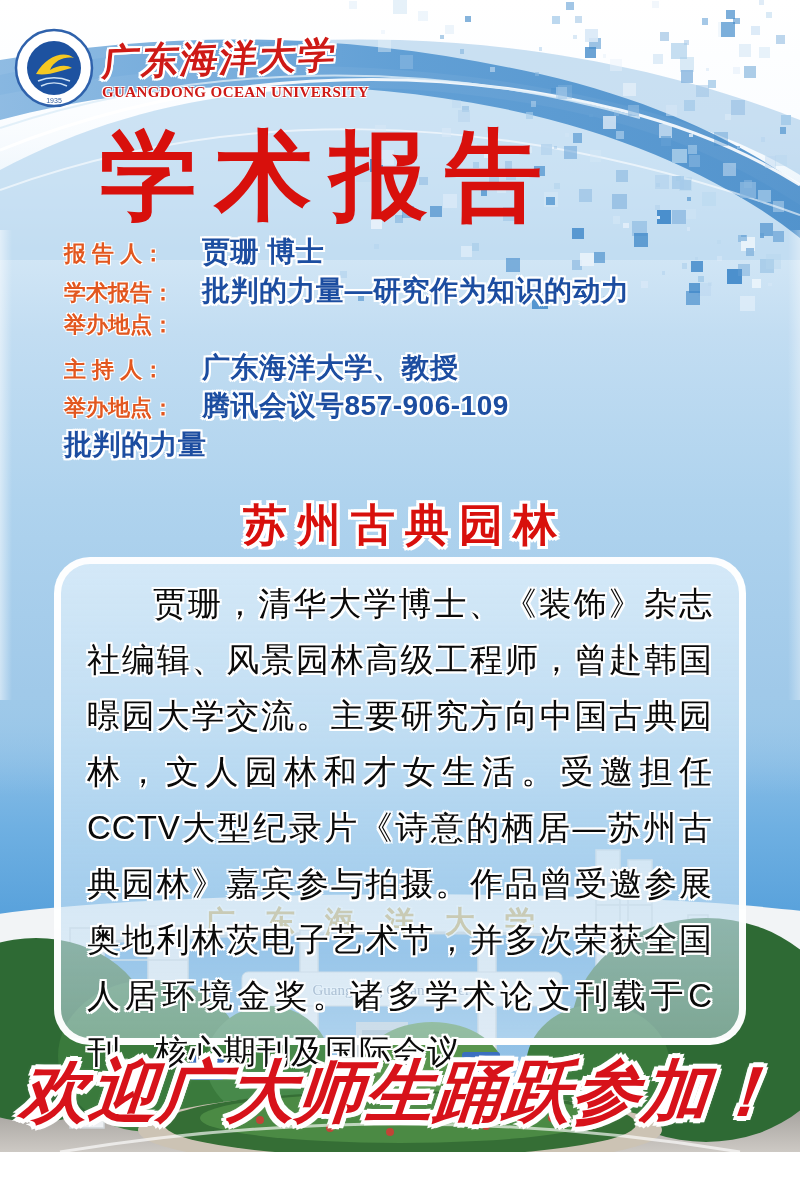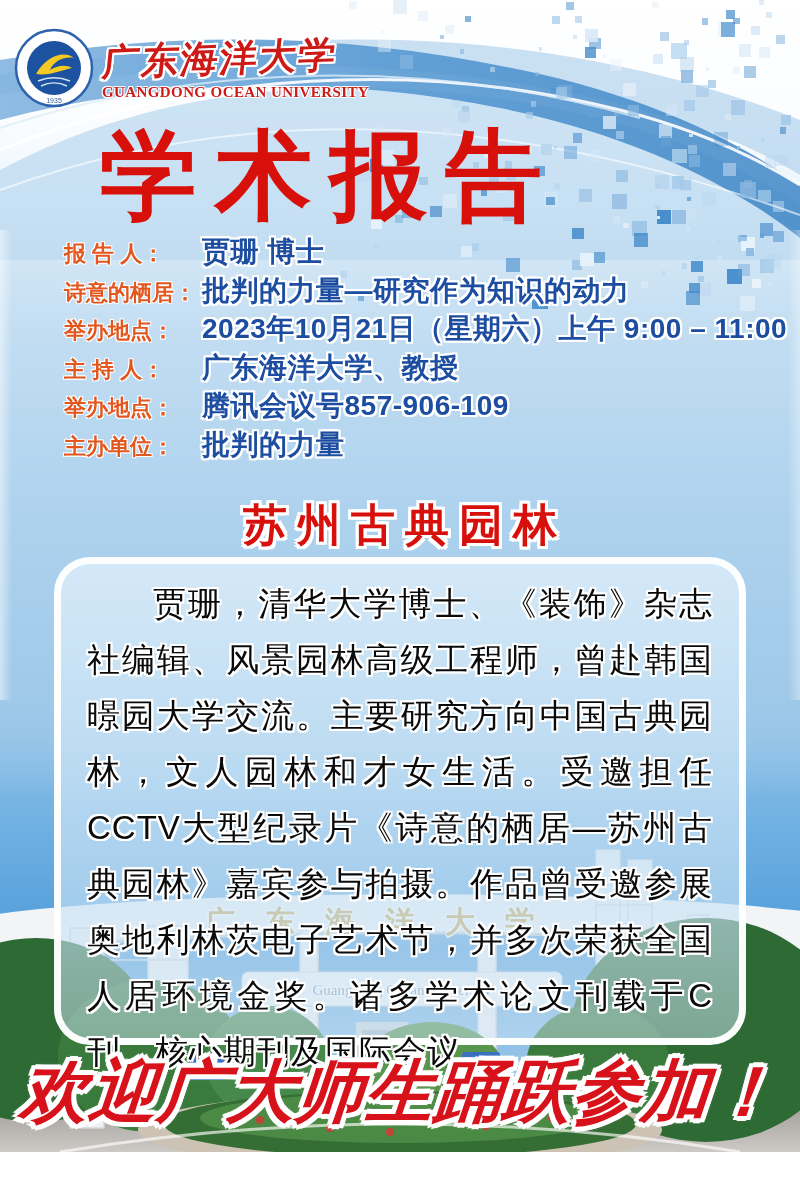--- a/index.html
+++ b/index.html
@@ -293,37 +293,35 @@
   <div class="uni-en">GUANGDONG OCEAN UNIVERSITY</div>
 
   <div class="main-title">学术报告</div>
 
   <div class="info">
     <div class="info-row">
       <span class="info-label">报 告 人：</span>
       <span class="info-value">贾珊 博士</span>
     </div>
     <div class="info-row">
-      <span class="info-label">诗意的栖居：</span>
+      <span class="info-label">学术报告：</span>
       <span class="info-value">批判的力量—研究作为知识的动力</span>
     </div>
     <div class="info-row">
       <span class="info-label">举办地点：</span>
-      <span class="info-value">2023年10月21日（星期六）上午 9:00 – 11:00</span>
     </div>
     <div class="info-row">
       <span class="info-label">主 持 人：</span>
       <span class="info-value">广东海洋大学、教授</span>
     </div>
     <div class="info-row">
       <span class="info-label">举办地点：</span>
       <span class="info-value">腾讯会议号857-906-109</span>
     </div>
     <div class="info-row">
-      <span class="info-label">主办单位：</span>
       <span class="info-value">批判的力量</span>
     </div>
   </div>
 
   <div class="section-heading">苏州古典园林</div>
 
   <svg class="photo" width="800" height="452" viewBox="0 0 452">
     <defs>
       <linearGradient id="skyGrad" x1="0" y1="0" x2="0" y2="1">
         <stop offset="0" stop-color="#9cc7e9"></stop>

